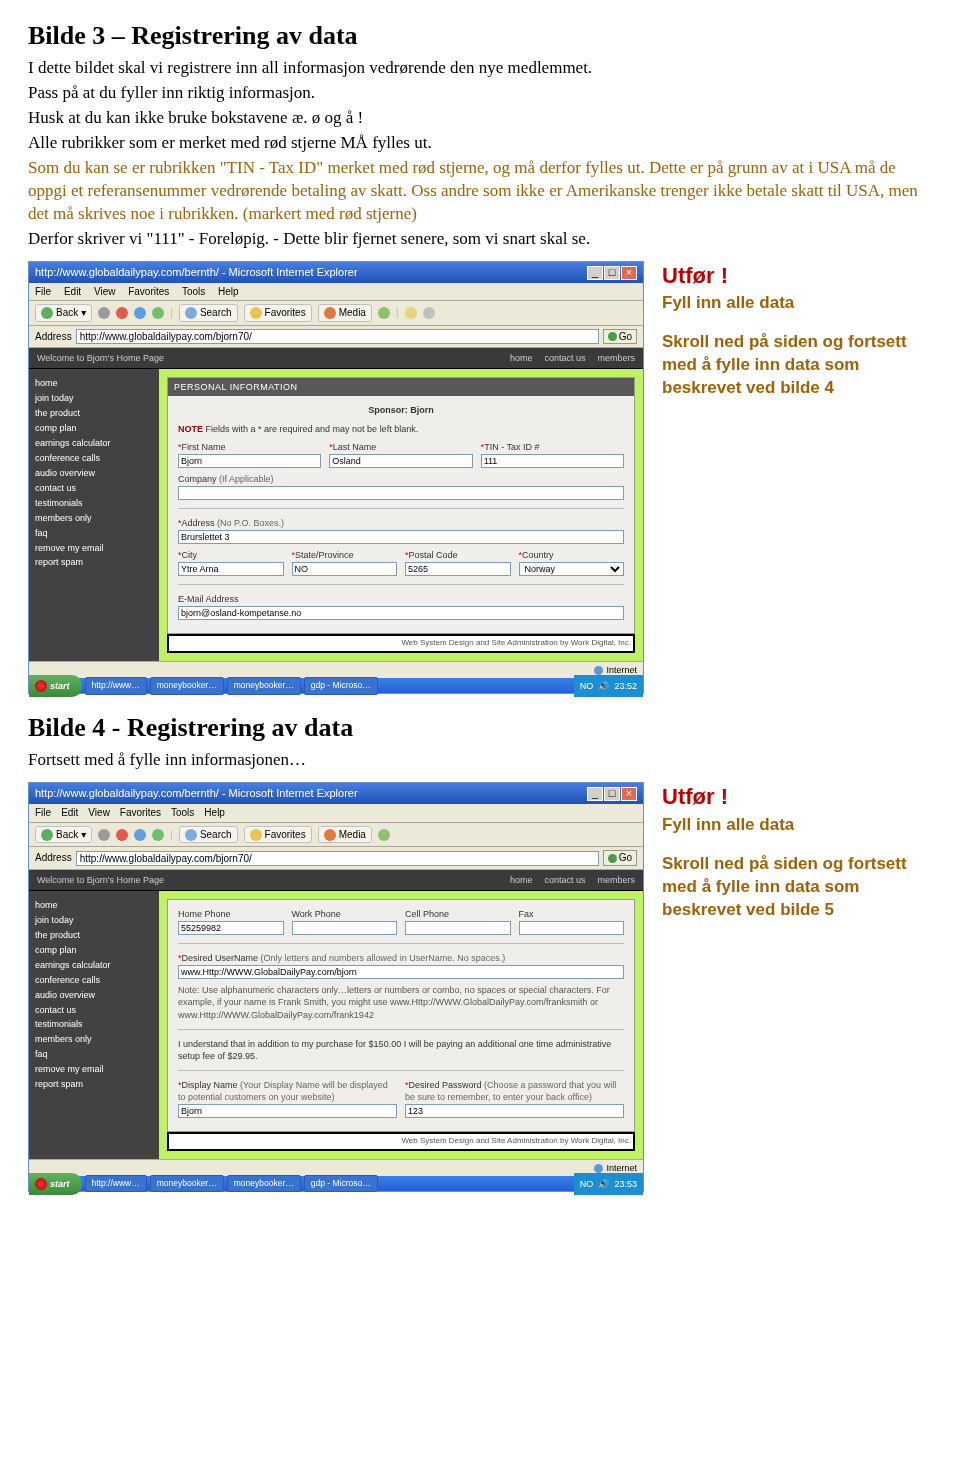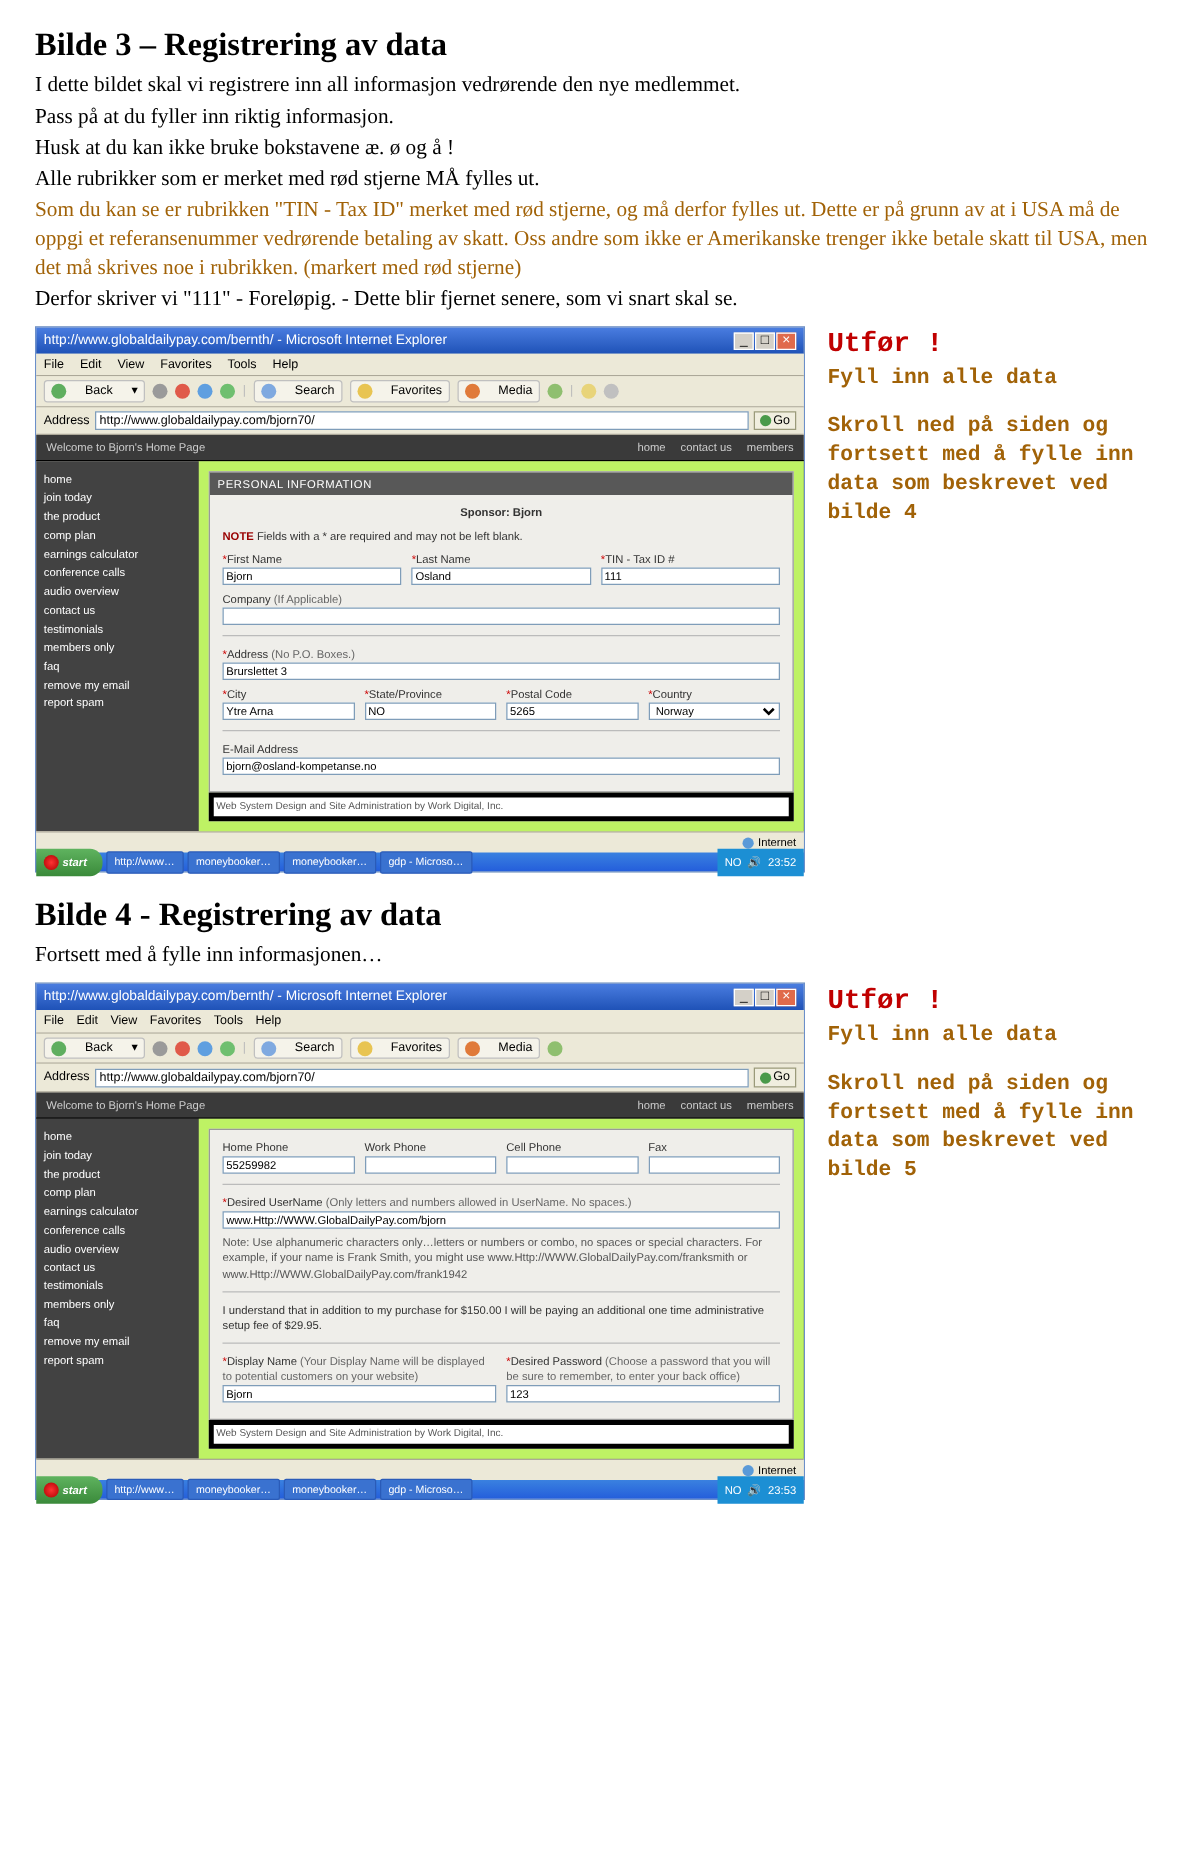--- a/index.html
+++ b/index.html
@@ -2,31 +2,31 @@
 <html><head>
 <meta charset="utf-8">
 <style>
 body{margin:0;font-family:"Times New Roman",serif;background:#fff;color:#000;font-size:17px;line-height:1.35;width:960px}
 .page{padding:18px 28px 40px}
 h2{font-size:26px;margin:0 0 4px;font-weight:bold}
 p{margin:0 0 2px}
 .red{color:#a16207}
 .section{margin-bottom:16px}
 .flex{display:flex;gap:18px;align-items:flex-start;margin-top:10px}
-.side{flex:0 0 270px;font-family:Liberation Mono, monospace}
+.side{flex:0 0 270px;font-family:Liberation Sans, sans-serif}
 .side h3{color:#c00000;font-size:22px;margin:0 0 2px;font-weight:bold}
 .side .blk{margin-bottom:16px}
 .ie{flex:1;border:1px solid #6b8fc9;background:#ece9d8;font-family:Tahoma,Verdana,sans-serif;font-size:10px;color:#000}
 .ie-title{background:linear-gradient(#4a7de0,#1f52b7);color:#fff;padding:3px 6px;display:flex;justify-content:space-between;align-items:center;font-size:11px}
 .ie-title .btns span{display:inline-block;width:14px;height:12px;background:#d4d0c8;border:1px solid #fff;margin-left:1px;text-align:center;line-height:10px;color:#000}
 .ie-title .btns span:last-child{background:#e06a4b;color:#fff}
 .ie-menu{background:#ece9d8;padding:2px 6px;border-bottom:1px solid #aca899;font-size:10px}
 .ie-menu span{margin-right:10px}
 .ie-tb{background:#ece9d8;padding:3px 6px;border-bottom:1px solid #aca899;display:flex;align-items:center;gap:6px;font-size:10px}
-.btn{display:inline-flex;align-items:center;gap:15px;border:1px solid #c0c0c0;border-radius:3px;padding:1px 5px;background:#f5f3ea}
+.btn{display:inline-flex;align-items:center;gap:3px;border:1px solid #c0c0c0;border-radius:3px;padding:1px 5px;background:#f5f3ea}
 .ico{width:12px;height:12px;border-radius:50%;display:inline-block}
 .ie-addr{background:#ece9d8;padding:3px 6px;border-bottom:1px solid #aca899;display:flex;align-items:center;gap:4px;font-size:10px}
 .ie-addr input{flex:1;font-size:10px;padding:1px 3px;border:1px solid #7f9db9}
 .go{border:1px solid #9a9a7a;background:#f0eedf;padding:0 4px;display:inline-flex;align-items:center;gap:2px}
 .darkbar{background:#3a3a3a;color:#ccc;padding:4px 8px;font-size:9px;display:flex;justify-content:space-between;border-bottom:1px solid #000}
 .darkbar .links span{margin-left:12px}
 .content{display:flex;background:#424242;min-height:260px}
 .lnav{width:118px;padding:8px 6px;font-size:9px;color:#fff;line-height:1.55}
 .lnav div{margin-bottom:1px}
 .main{flex:1;background:#bef264;padding:8px}
@@ -36,21 +36,21 @@
 .pb .sponsor{text-align:center;font-weight:bold;margin-bottom:6px}
 .pb .note{margin:4px 0 6px}
 .pb .note b{color:#900}
 .row{display:flex;gap:8px;margin-bottom:5px}
 .fld{flex:1}
 .lbl{font-size:9px;color:#333;margin-bottom:1px;display:block}
 .lbl .ast{color:#c00}
 .inp{width:100%;border:1px solid #7f9db9;background:#fff;font-size:9px;padding:1px 2px;box-sizing:border-box}
 .sel{width:100%;border:1px solid #7f9db9;background:#fff;font-size:9px;padding:0 1px}
 hr.div{border:none;border-top:1px solid #bbb;margin:8px 0}
-.webfoot{background:#fff;text-align:left;font-size:8px;color:#555;padding:2px;border:4px solid #000000}
+.webfoot{background:#fff;text-align:right;font-size:8px;color:#555;padding:2px;border:2px solid #000000}
 .ie-status{background:#ece9d8;border-top:1px solid #aca899;padding:2px 6px;font-size:9px;display:flex;justify-content:space-between}
 .ie-status .right{display:flex;align-items:center;gap:3px}
 .taskbar{background:linear-gradient(#3a81e0,#245edb);display:flex;align-items:center;font-size:9px;color:#fff;height:15px}
 .start{background:linear-gradient(#5fb35f,#3a8a3a);padding:0 12px 0 6px;border-radius:0 10px 10px 0;height:22px;display:flex;align-items:center;gap:3px;font-style:italic;font-weight:bold}
 .task{background:#3a72d0;border:1px solid #2a5bb8;margin-left:3px;padding:2px 6px;border-radius:2px;display:flex;align-items:center;gap:3px;font-size:8.5px}
 .tray{margin-left:auto;background:#1c8fd4;height:22px;display:flex;align-items:center;padding:0 6px;gap:5px}
 .small{font-size:9px;color:#666}
 </style>
 </head>
 <body>

